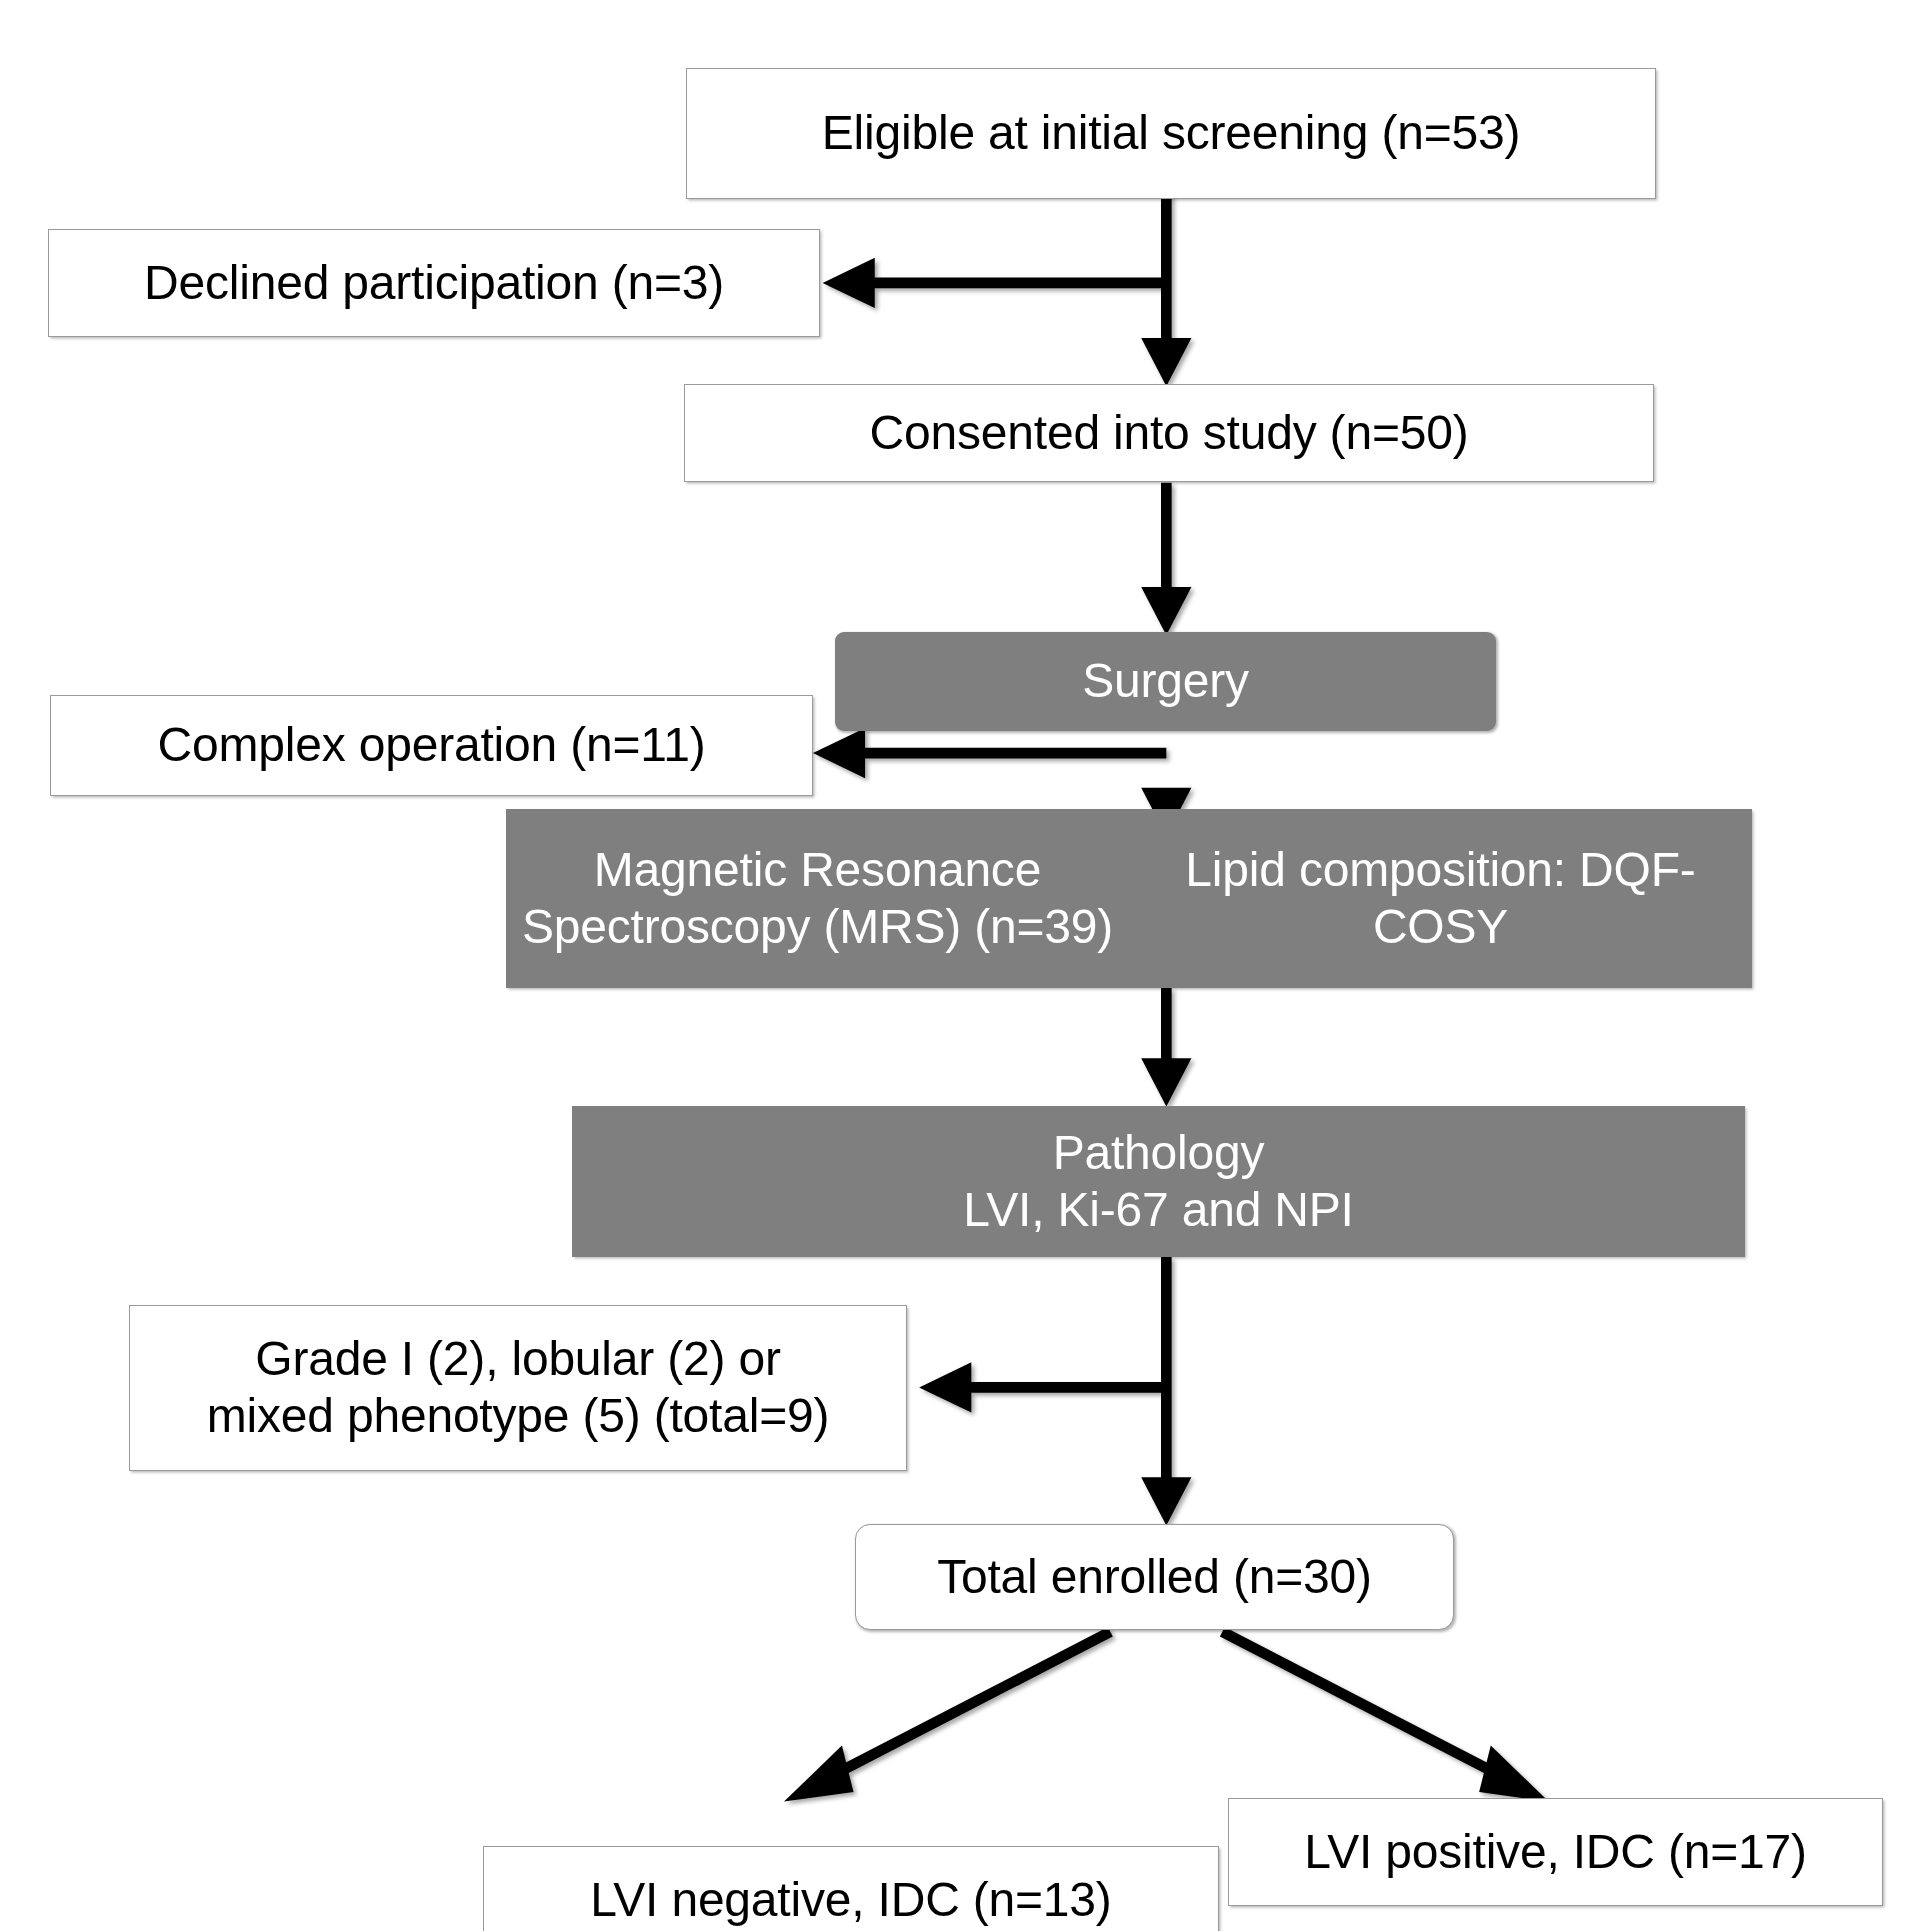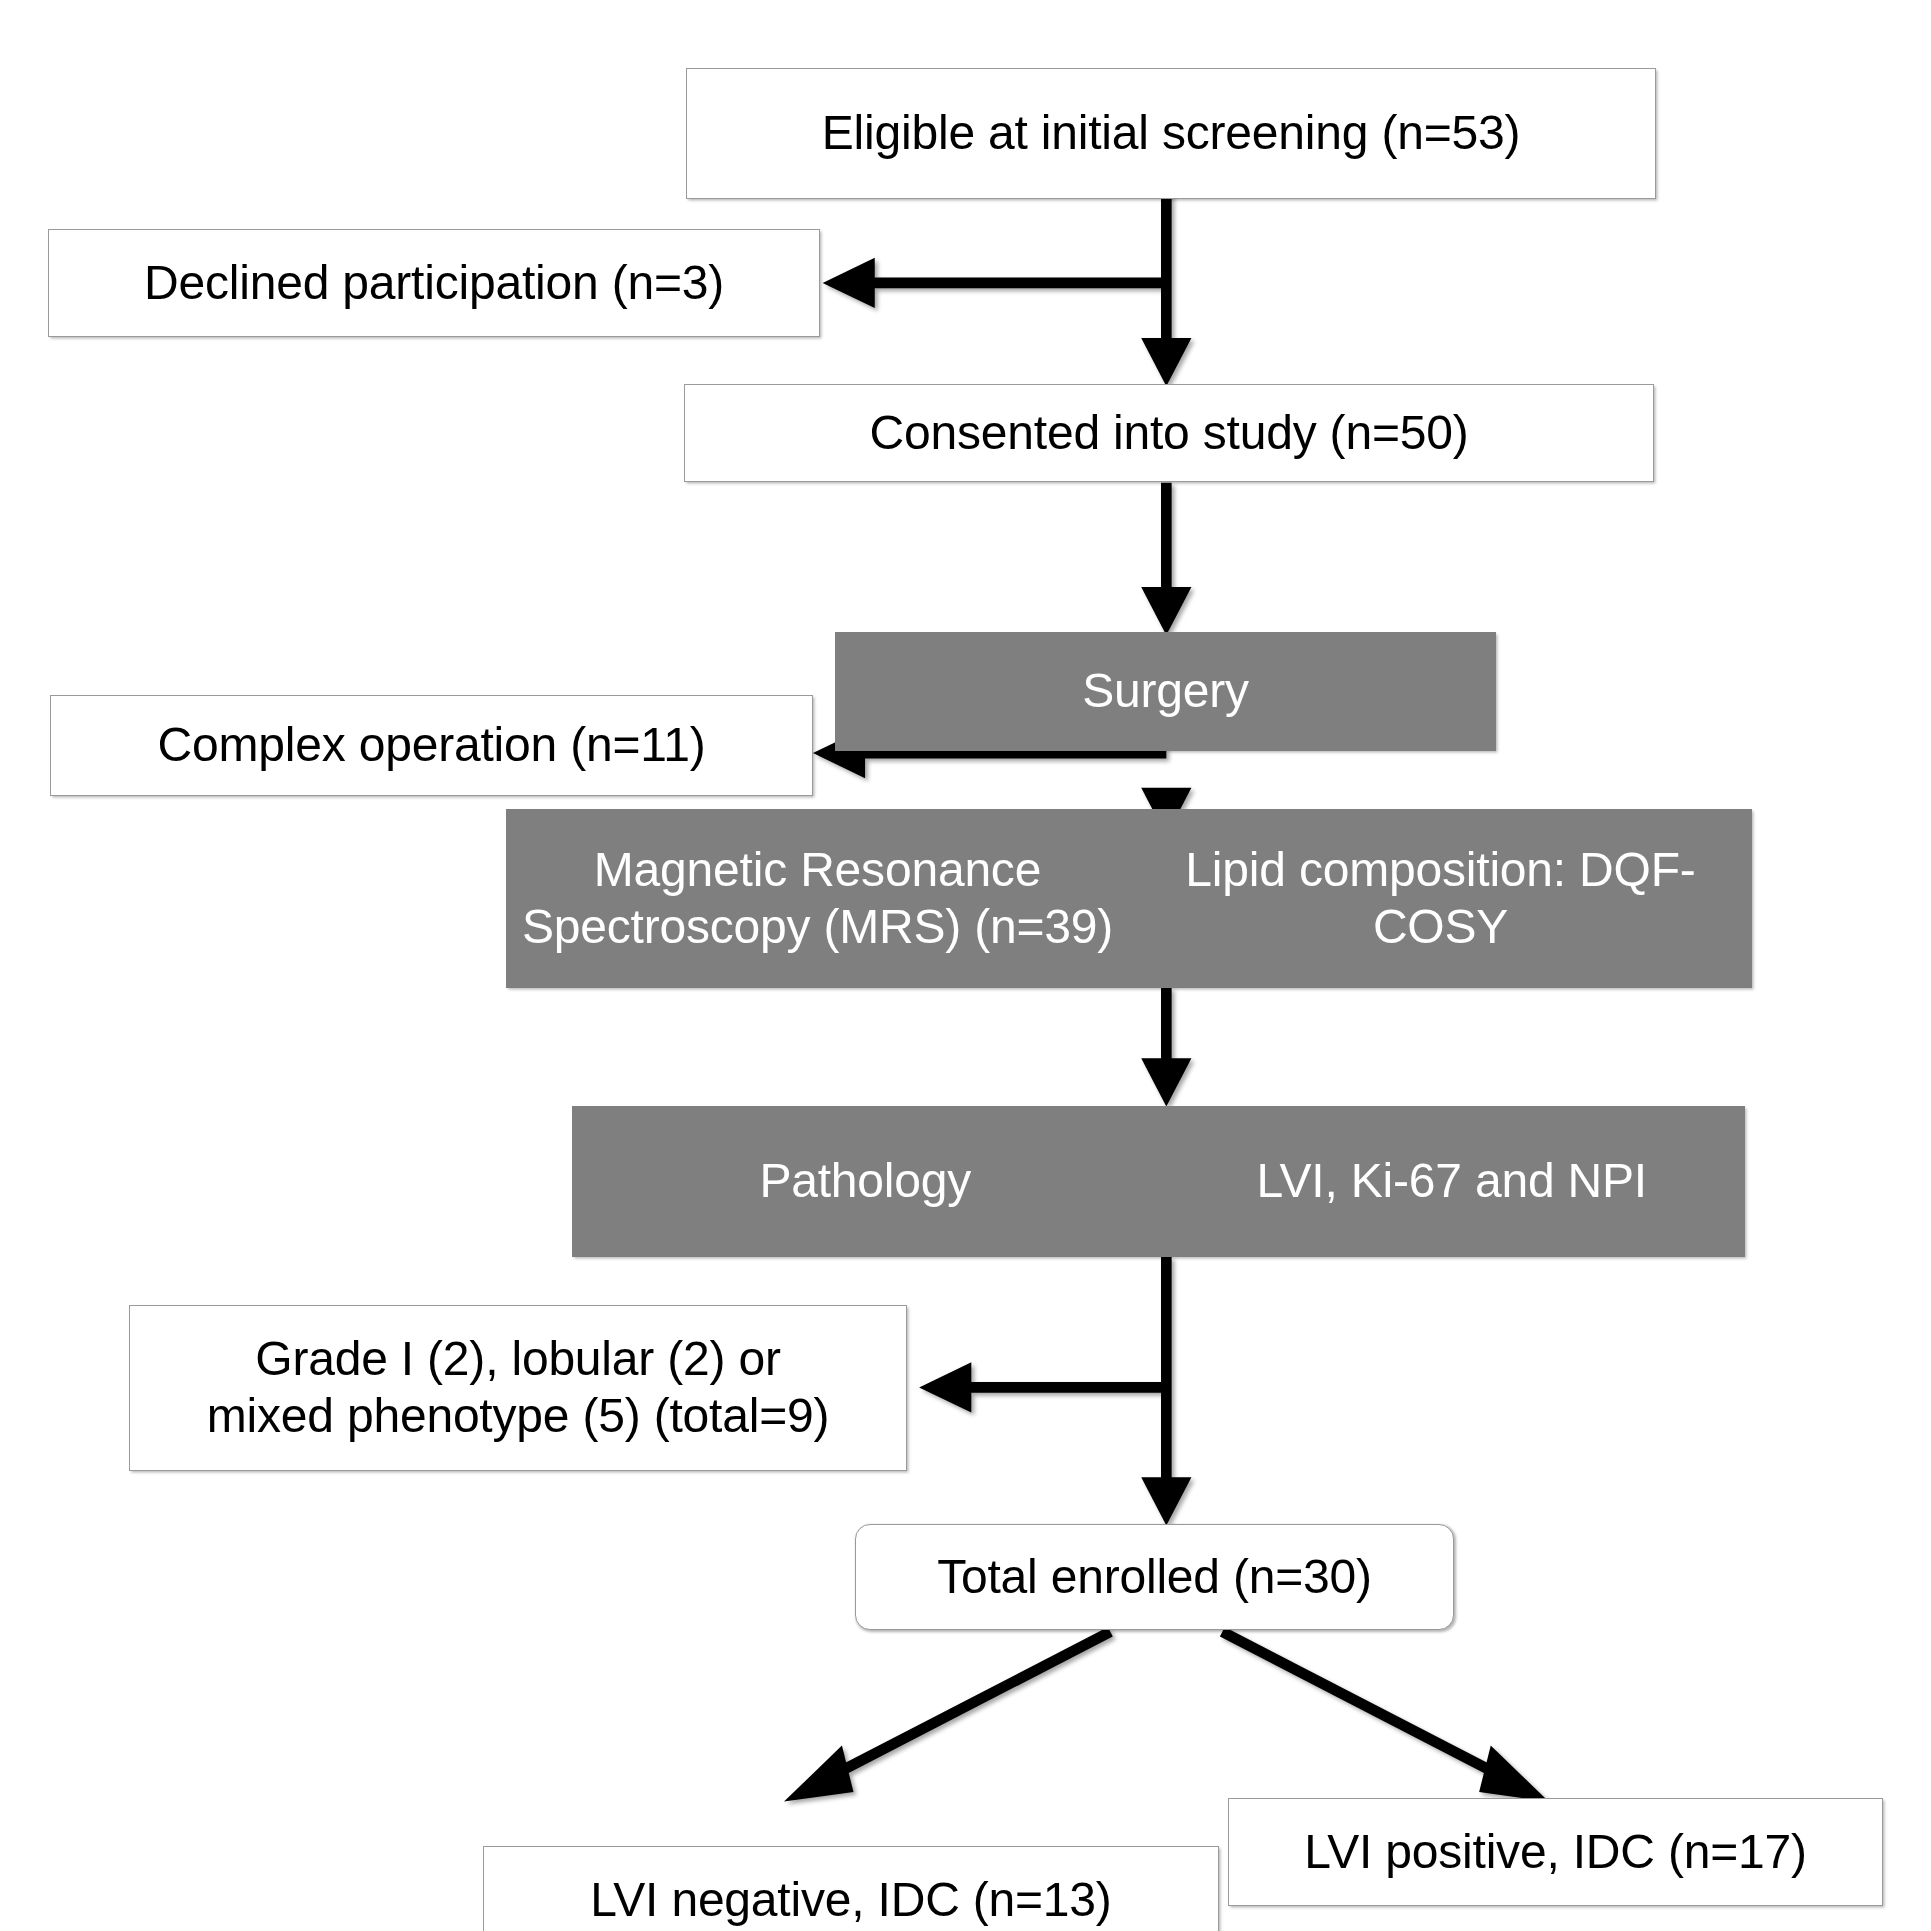--- a/index.html
+++ b/index.html
@@ -112,34 +112,34 @@
   </div>
 
   <div class="node white fs-50" style="left:48px; top:229px; width:772px; height:108px;">
     <span class="txt">Declined participation (n=3)</span>
   </div>
 
   <div class="node white fs-50" style="left:684px; top:384px; width:970px; height:98px;">
     <span class="txt">Consented into study (n=50)</span>
   </div>
 
-  <div class="node gray fs-50" style="left:835px; top:632px; width:661px; height:119px;">
+  <div class="node gray fs-50" style="left:835px; top:632px; width:661px; height:99px;border-radius:9px;">
     <span class="txt">Surgery</span>
   </div>
 
   <div class="node white fs-50" style="left:50px; top:695px; width:763px; height:101px;">
     <span class="txt">Complex operation (n=11)</span>
   </div>
 
   <div class="node gray fs-50" style="left:506px; top:809px; width:1246px; height:179px; flex-direction:row;">
     <span class="txt">Magnetic Resonance Spectroscopy (MRS) (n=39)</span>
     <span class="txt">Lipid composition: DQF-COSY</span>
   </div>
 
-  <div class="node gray fs-50" style="left:572px; top:1106px; width:1173px; height:151px; ">
+  <div class="node gray fs-50" style="left:572px; top:1106px; width:1173px; height:151px; flex-direction:column;">
     <span class="txt">Pathology</span>
     <span class="txt">LVI, Ki-67 and NPI</span>
   </div>
 
   <div class="node white fs-50" style="left:129px; top:1305px; width:778px; height:166px; flex-direction:column;">
     <span class="txt">Grade I (2), lobular (2) or</span>
     <span class="txt">mixed phenotype (5) (total=9)</span>
   </div>
 
   <div class="node white fs-50" style="left:855px; top:1524px; width:599px; height:106px;border-radius:15px;">

